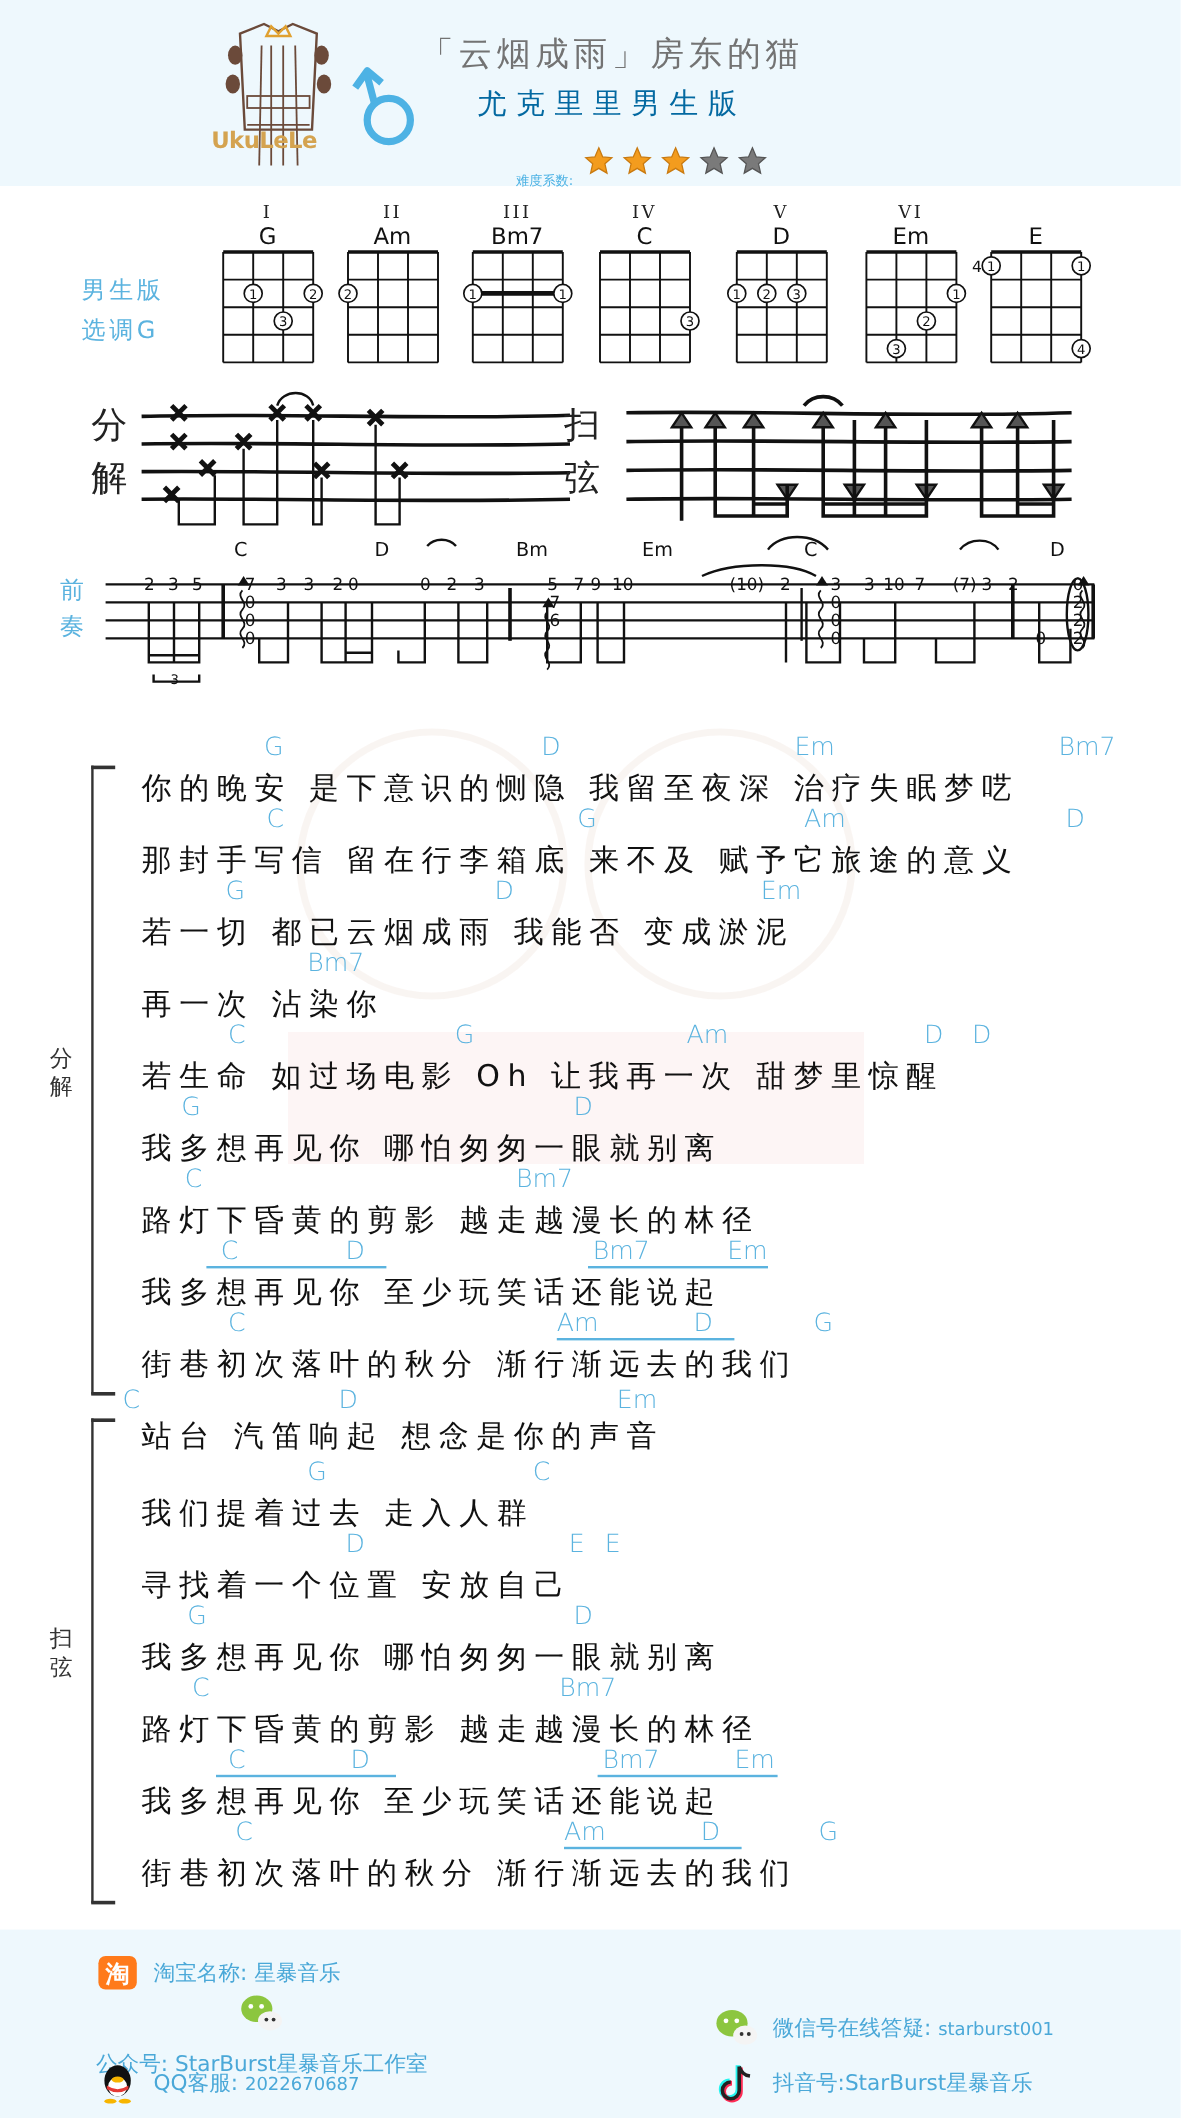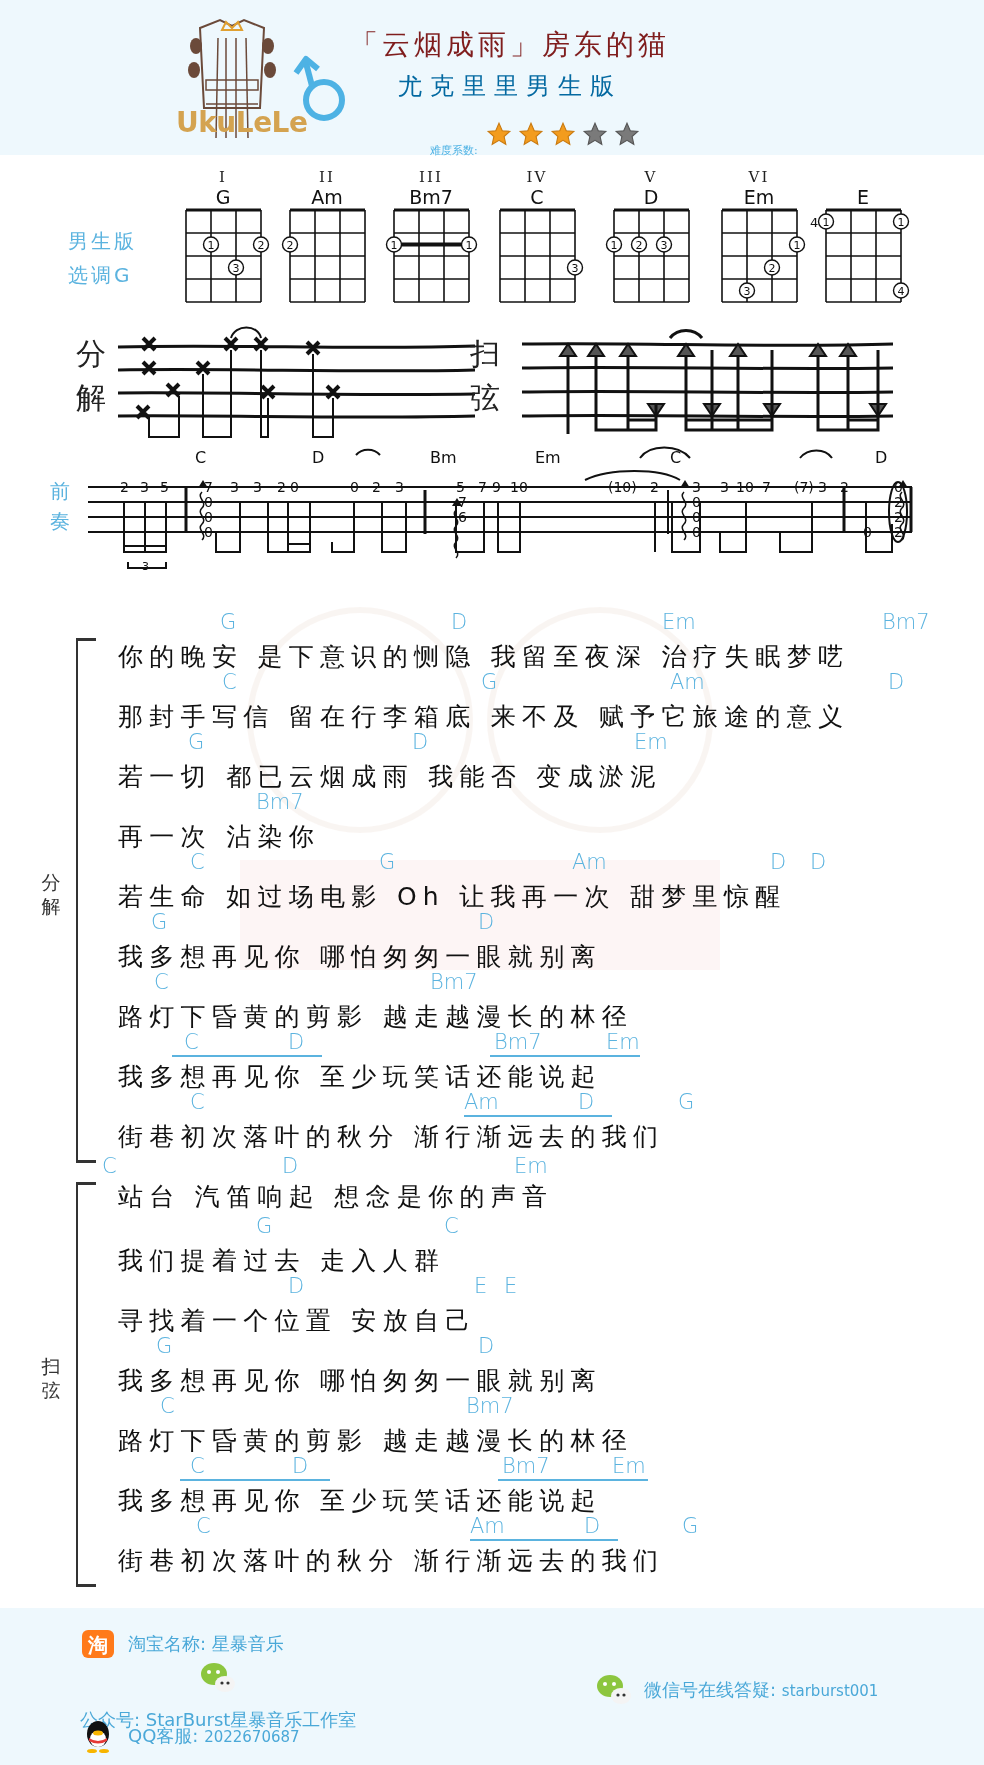--- a/index.html
+++ b/index.html
@@ -2,23 +2,23 @@
 <html><head>
 <meta charset="utf-8">
 <style>
   * { box-sizing: border-box; margin: 0; padding: 0; }
   html, body { width: 984px; height: 1765px; background: #ffffff; overflow: hidden; }
   body { font-family: "DejaVu Sans", "Liberation Sans", sans-serif; color: #111; position: relative; }
 
   
   .header { position: absolute; left: 0; top: 0; width: 984px; height: 155px; background: #eef8fd; }
   .logo { position: absolute; left: 170px; top: 8px; width: 130px; height: 135px; }
-  .logo-text { position: absolute; left: 176px; top: 106px; font-size: 28px; color: #d4a350; font-family: "DejaVu Sans", sans-serif; font-weight: bold; letter-spacing: -0.5px; }
+  .logo-text { position: absolute; left: 176px; top: 106px; font-size: 19px; color: #d4a350; font-family: "DejaVu Sans", sans-serif; font-weight: bold; letter-spacing: -0.5px; }
   .male-icon { position: absolute; left: 292px; top: 55px; width: 60px; height: 70px; }
-  .title { position: absolute; left: 350px; top: 26px; font-size: 28px; color: #7f1d1d; letter-spacing: 4px; }
+  .title { position: absolute; left: 350px; top: 26px; font-size: 28px; color: #737373; letter-spacing: 4px; }
   .subtitle { position: absolute; left: 398px; top: 70px; font-size: 24px; color: #0369a1; letter-spacing: 8px; }
   .difficulty { position: absolute; left: 430px; top: 110px; display: flex; align-items: center; gap: 6px; }
   .difficulty-label { font-size: 11px; color: #4db2e4; margin-right: 2px; margin-top: 33px; }
   .star { width: 26px; height: 26px; }
 
   
   .chord-label-side { position: absolute; left: 68px; font-size: 20px; color: #5bb3df; letter-spacing: 3px; }
   .chord { position: absolute; top: 168px; width: 86px; text-align: center; }
   .chord .roman { font-size: 15px; color: #222; height: 18px; font-family: "DejaVu Serif", serif; letter-spacing: 2px; }
   .chord .name { font-size: 19px; color: #111; height: 22px; line-height: 22px; }
@@ -514,13 +514,21 @@
     <svg class="footer-icon" viewBox="0 0 36 36">
         <ellipse cx="14" cy="14" rx="13" ry="11" fill="#8cc63f"></ellipse>
         <circle cx="9" cy="12" r="2" fill="#fff"></circle>
         <circle cx="18" cy="12" r="2" fill="#fff"></circle>
         <ellipse cx="25" cy="24" rx="10" ry="8" fill="#f4f4f4"></ellipse>
         <circle cx="22" cy="23" r="1.6" fill="#333"></circle>
         <circle cx="28" cy="23" r="1.6" fill="#333"></circle>
       </svg>
     <span class="footer-text"><span>微信号在线答疑:</span> <span class="small">starburst001</span></span>
   </div>
+  <div class="footer-item" style="left:596px;top:110px;">
+    <svg class="footer-icon" viewBox="0 0 36 36">
+        <path d="M20 4 V24 A7 7 0 1 1 13 17" stroke="#25f4ee" stroke-width="4" fill="none" transform="translate(-1,-1)"></path>
+        <path d="M20 4 V24 A7 7 0 1 1 13 17" stroke="#fe2c55" stroke-width="4" fill="none" transform="translate(1,1)"></path>
+        <path d="M20 4 V24 A7 7 0 1 1 13 17 M20 4 Q22 11 29 12" stroke="#222" stroke-width="3" fill="none"></path>
+      </svg>
+    <span class="footer-text"><span>抖音号:</span><span>StarBurst星暴音乐</span></span>
+  </div>
 </div>
 
 </body></html>

